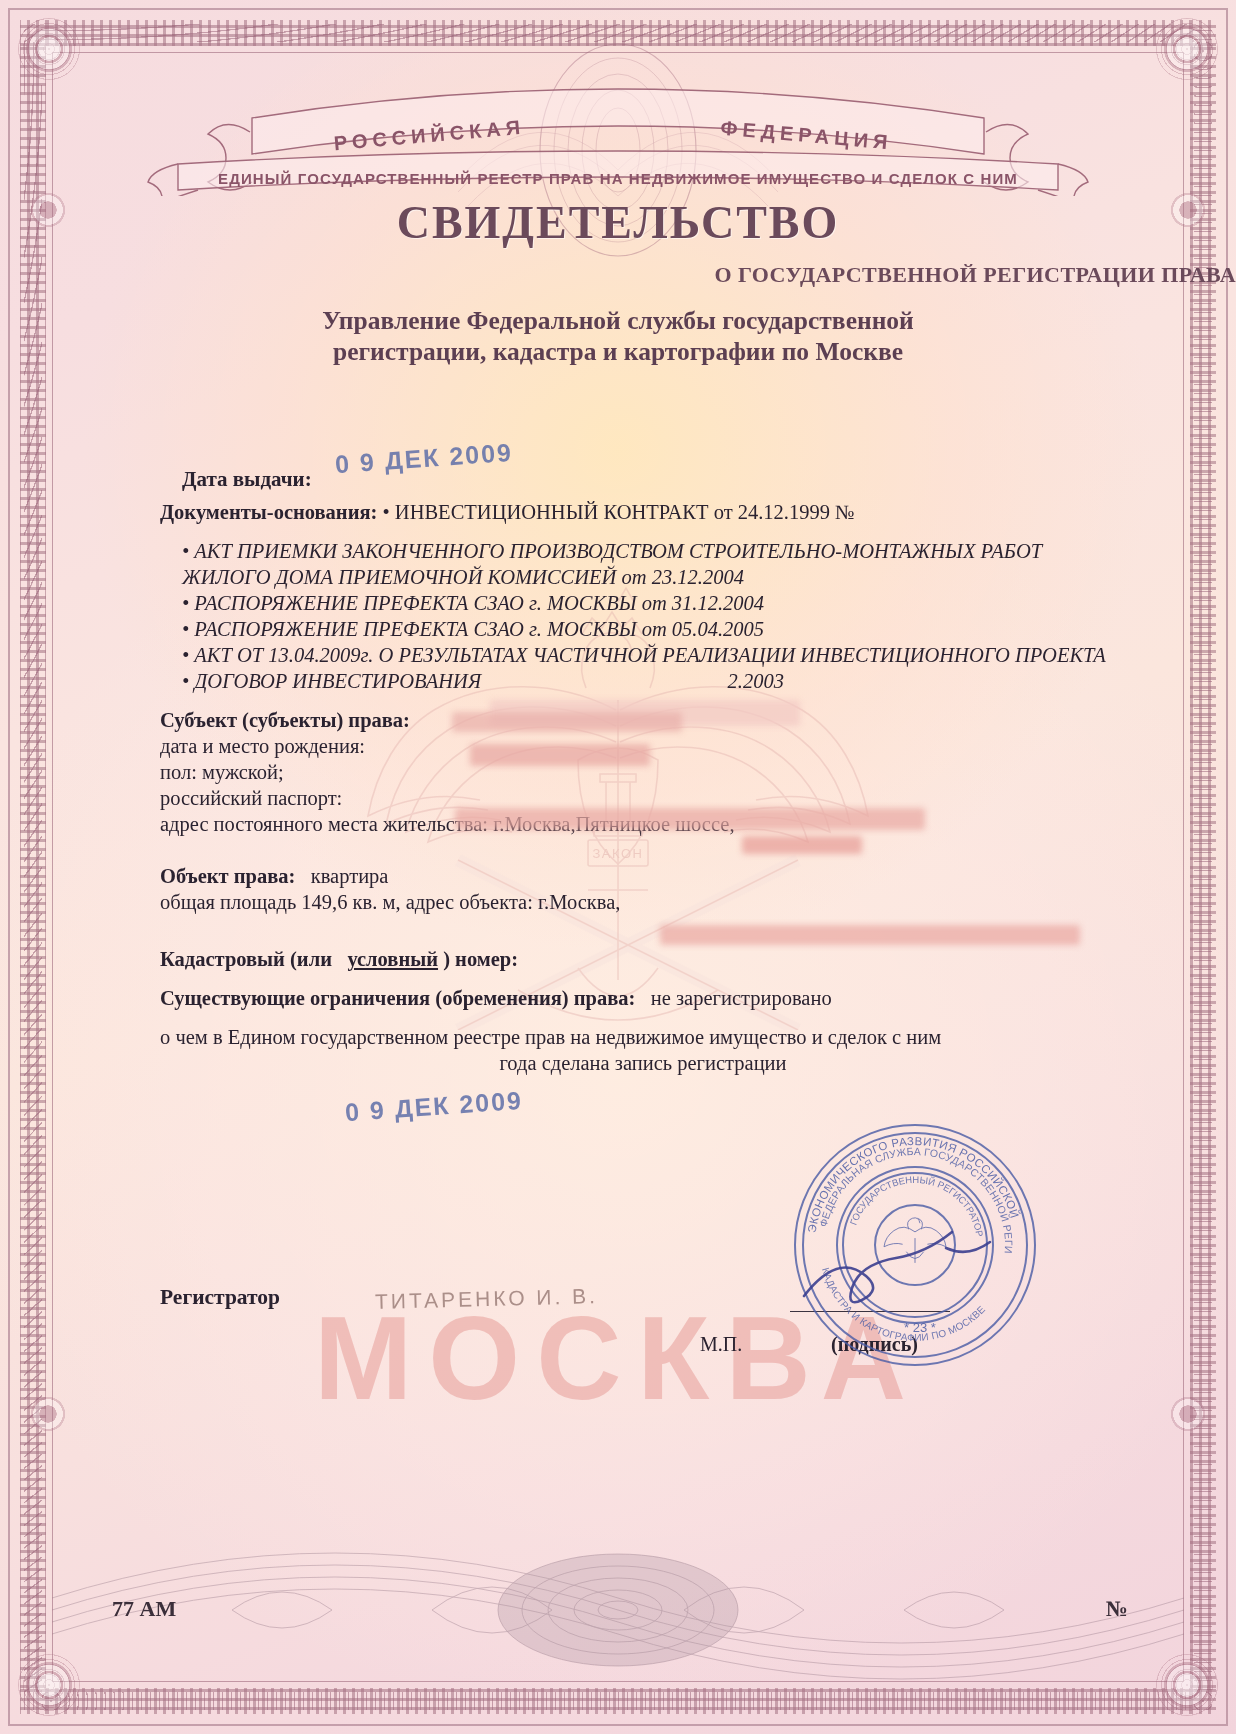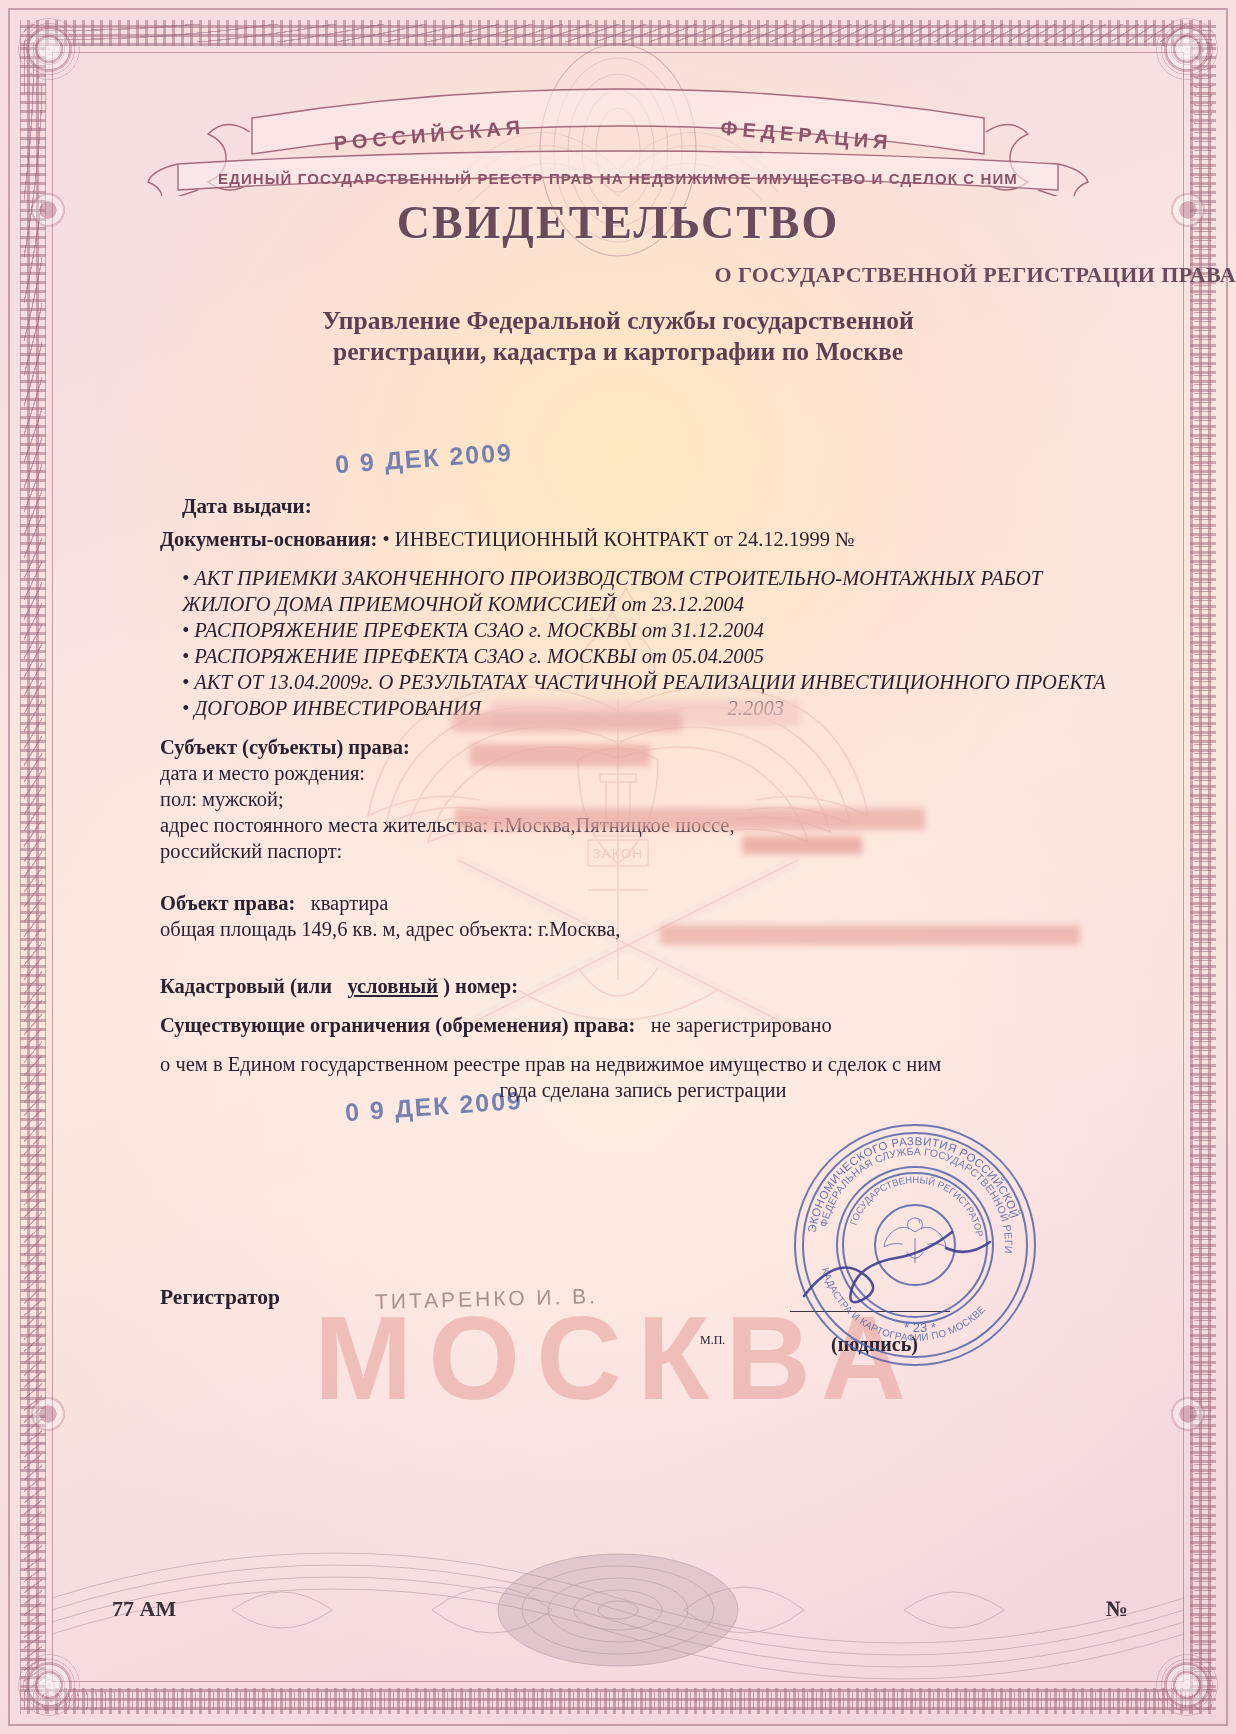--- a/index.html
+++ b/index.html
@@ -51,21 +51,21 @@
   .ribbon-wrap{position:absolute;left:0;right:0;top:78px;height:110px;}
   .title-main{position:absolute;left:0;right:0;top:196px;text-align:center;
     font-family:"Liberation Serif",serif;font-weight:700;font-size:46px;letter-spacing:2px;
     color:#6b4a5b;text-shadow:1px 1px 0 rgba(255,255,255,.55);}
   .title-sub{position:absolute;left:0;right:0;top:262px;text-align:right;
     font-weight:700;font-size:22px;letter-spacing:.4px;color:#6b4a5b;}
   .authority{position:absolute;left:0;right:0;top:305px;text-align:center;
     font-weight:700;font-size:25.5px;line-height:31px;color:#5c3f52;}
 
   
-  .body{position:absolute;left:160px;right:110px;top:466px;color:#2a2230;font-size:20.5px;line-height:26px;margin-top:27px;}
+  .body{position:absolute;left:160px;right:110px;top:466px;color:#2a2230;font-size:20.5px;line-height:26px;}
   .row{margin:0;padding:0;}
   .b{font-weight:700;}
   .indent{padding-left:22px;font-style:italic;}
   .gap-s{height:7px}.gap-m{height:13px}.gap-l{height:18px}
   .date-label{font-weight:700;font-size:21px;padding-left:22px;}
   .stamp-date{position:absolute;font-family:"Liberation Sans",sans-serif;font-weight:700;
     font-size:25px;letter-spacing:2px;color:#5f6fa8;opacity:.85;
     transform:rotate(-4deg);}
   .stamp-d1{left:335px;top:444px;}
   .stamp-d2{left:345px;top:1092px;}
@@ -75,21 +75,21 @@
 
   
   .smudge{position:absolute;border-radius:3px;filter:blur(3px);opacity:.72;}
 
   
   .sig{position:absolute;left:160px;right:110px;top:1285px;font-size:21px;color:#2a2230;}
   .registrar{font-weight:700;font-size:21.5px;}
   .hand-name{position:absolute;left:215px;top:2px;font-family:"Liberation Sans",sans-serif;
     font-size:21px;letter-spacing:3px;color:#9d7f7a;opacity:.85;transform:rotate(-1.5deg);}
   .sig-line{position:absolute;left:630px;top:26px;width:160px;border-bottom:1.6px solid #3b3340;}
-  .mp{position:absolute;left:540px;top:48px;font-size:12px;}
+  .mp{position:absolute;left:540px;top:48px;font-size:20px;}
   .podpis{position:absolute;left:671px;top:48px;font-size:20px;font-weight:bold;}
   .seal{position:absolute;left:790px;top:1120px;width:250px;height:250px;}
   .footer-left{position:absolute;left:112px;bottom:112px;font-weight:700;font-size:22px;color:#3b2f3a;}
   .footer-right{position:absolute;right:108px;bottom:112px;font-weight:700;font-size:22px;color:#3b2f3a;}
 </style>
 </head>
 <body>
 
 <div class="page">
 
@@ -219,22 +219,22 @@
     <div class="row indent" style="position:relative">
       <span>• ДОГОВОР ИНВЕСТИРОВАНИЯ</span>
       <span style="display:inline-block;width:236px"></span>
       <span>2.2003</span>
     </div>
     <div class="gap-m"></div>
 
     <div class="row b">Субъект (субъекты) права:</div>
     <div class="row">дата и место рождения:</div>
     <div class="row">пол: мужской;</div>
+    <div class="row">российский паспорт:</div>
     <div class="row">адрес постоянного места жительства: г.Москва,Пятницкое шоссе,</div>
-    <div class="row">российский паспорт:</div>
     <div class="gap-m"></div>
 
     <div class="gap-m"></div>
 
     <div class="row">
       <span class="b">Объект права:</span>
       <span>&nbsp;</span>
       <span>квартира</span>
     </div>
     <div class="row">общая площадь 149,6 кв. м, адрес объекта: г.Москва,</div>

